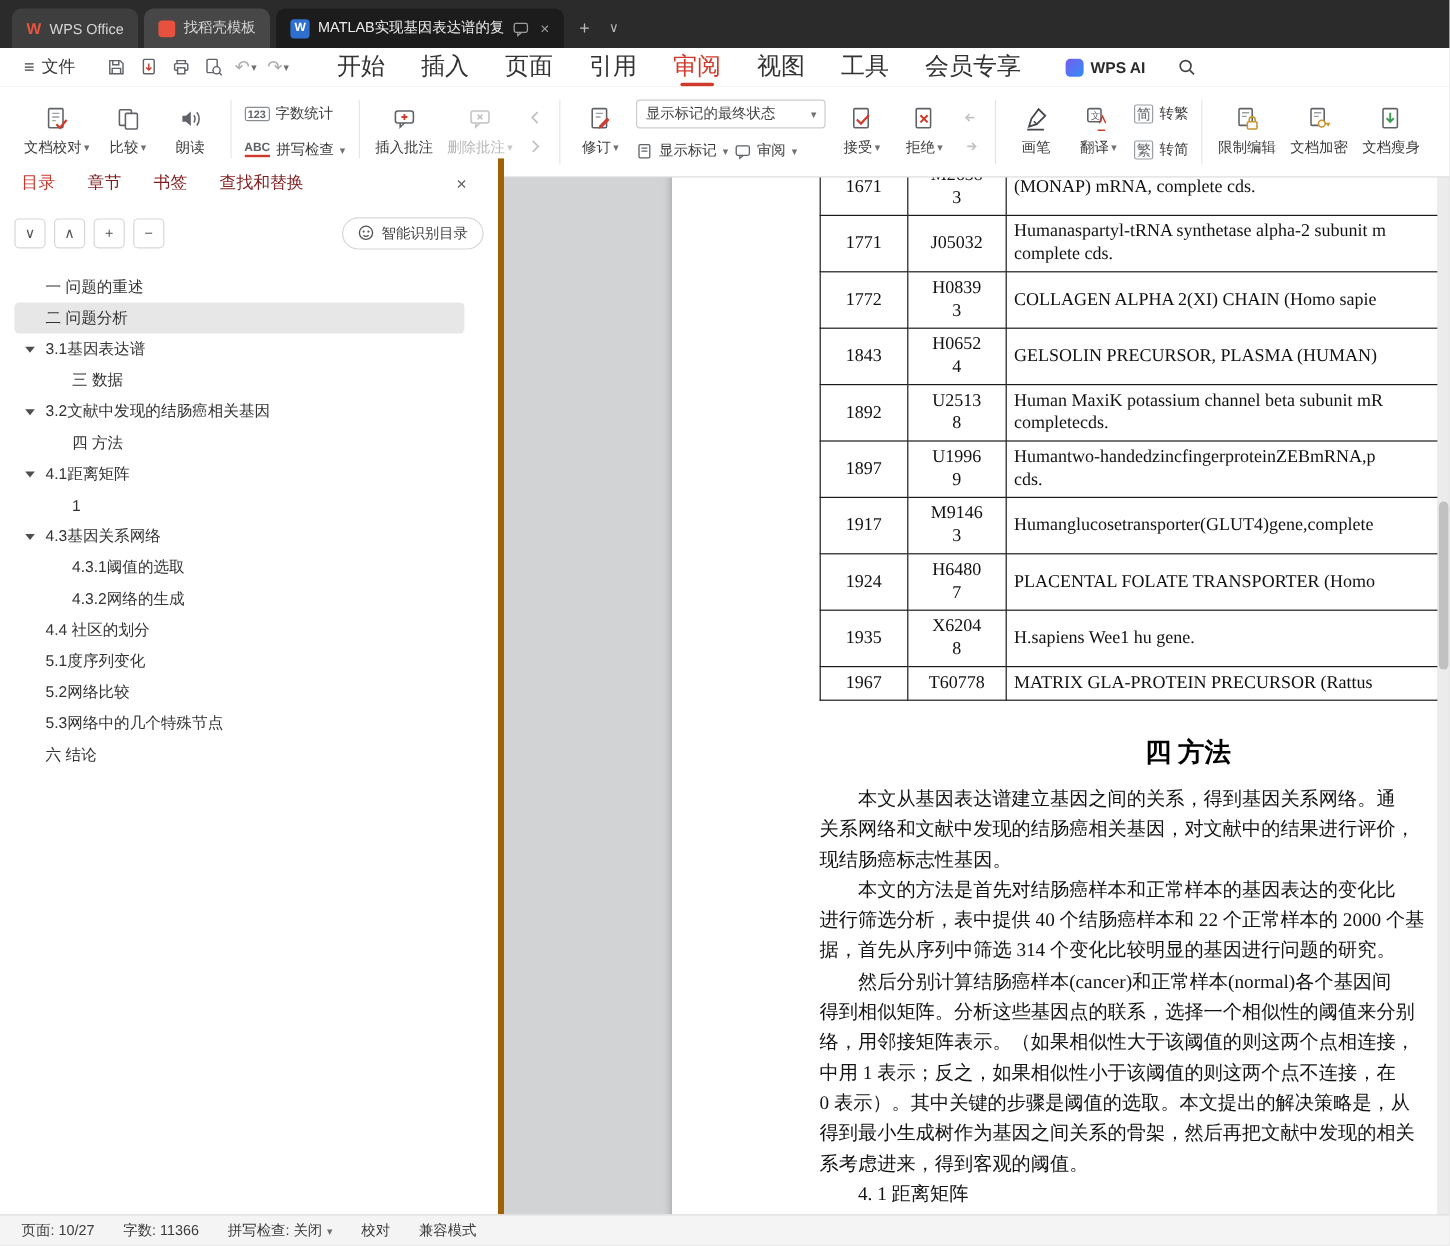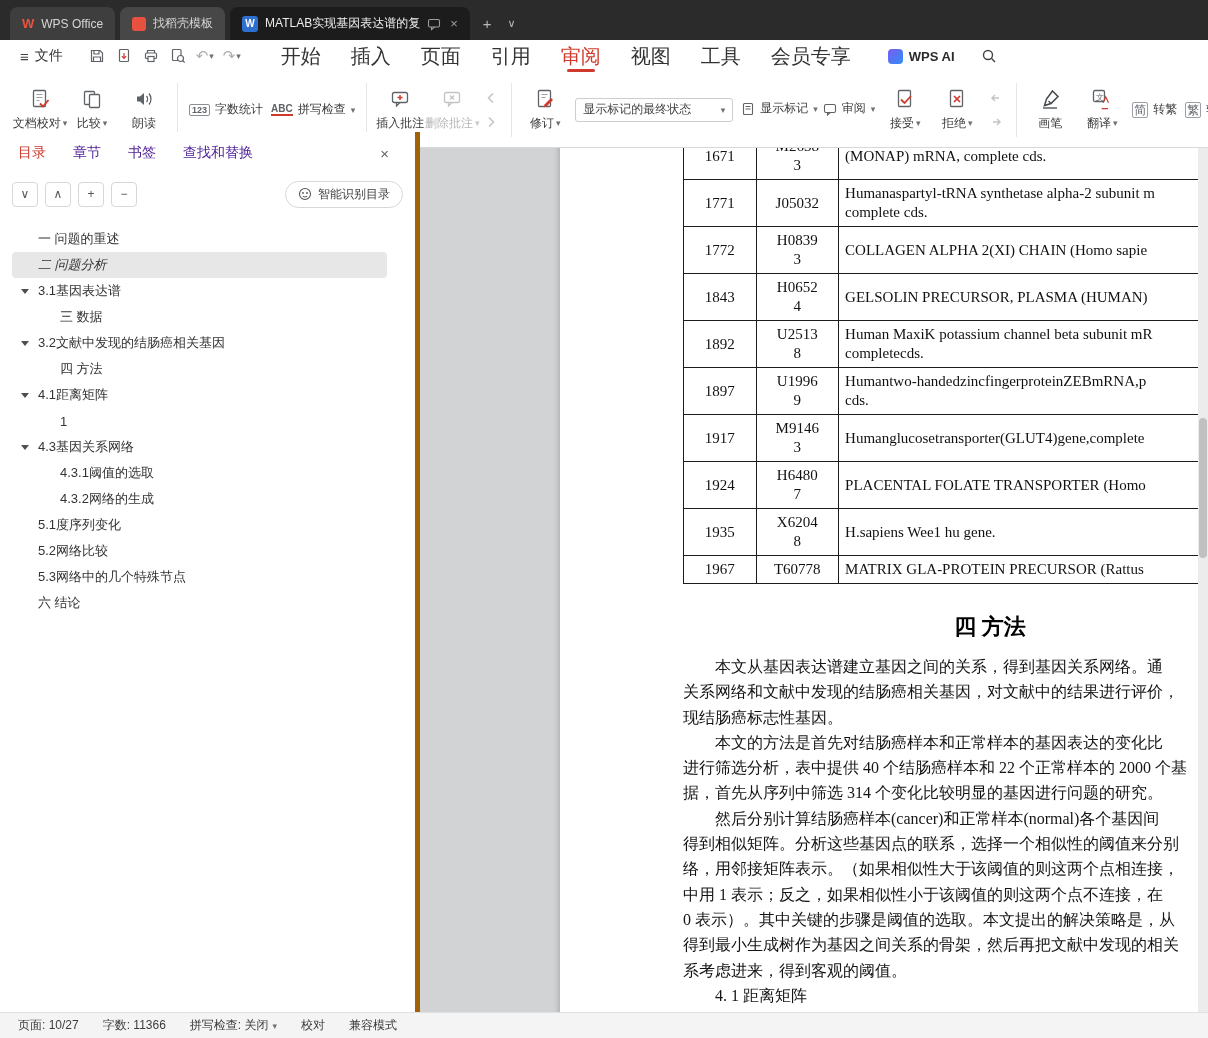--- a/index.html
+++ b/index.html
@@ -42,49 +42,49 @@
   .searchbtn { margin-left:26px; display:flex; align-items:center; }
   .caret { font-size:9px; color:#707070; }
 
   
   .ribbon { position:absolute; top:72px; left:0; width:100%; height:76px; background:#fff;
             border-bottom:1px solid #d8d8d8; display:flex; align-items:center; padding:0 14px; }
   .rbtn { min-width:52px; padding:0 6px; height:64px; display:flex; flex-direction:column; align-items:center;
           justify-content:center; gap:5px; border-radius:4px; }
   .rlabel { font-size:12px; color:#3b3b3b; white-space:nowrap; display:flex; align-items:center; gap:2px; }
   .rdivider { width:1px; height:54px; background:#e6e6e6; margin:0 7px; flex:none; }
-  .rstack { display:flex; flex-direction:row; justify-content:center; gap:8px; padding:0 4px; }
+  .rstack { display:flex; flex-direction:column; justify-content:center; gap:8px; padding:0 4px; }
   .srow { display:flex; align-items:center; gap:5px; font-size:12px; color:#3b3b3b; white-space:nowrap; height:22px; }
   .navstack { display:flex; flex-direction:column; gap:6px; padding:0 3px; }
   .navbtn { width:20px; height:18px; display:flex; align-items:center; justify-content:center; }
   .disabled { opacity:.38; }
   .combo { width:158px; height:24px; border:1px solid #cdcdcd; border-radius:3px; font-size:12px; color:#444;
            display:flex; align-items:center; justify-content:space-between; padding:0 7px; background:#fff; white-space:nowrap; }
   .badge123 { font-size:9px; font-weight:bold; color:#5f6368; border:1px solid #8a8f94; border-radius:2px; padding:0 2px; }
   .badgeabc { font-size:10px; font-weight:bold; color:#5f6368; border-bottom:2px solid #d0392b; }
   .cjk-ico { font-size:12px; color:#5f6368; border:1px solid #9aa0a6; border-radius:2px; padding:0 1px; line-height:14px; }
 
   
   .sidebar { position:absolute; top:132px; left:0; width:420px; bottom:26px; background:#fff;
              border-right:5px solid #a16207; overflow:hidden; }
   .sb-tabs { height:42px; display:flex; align-items:center; padding:0 18px; }
   .sb-tabwrap { display:flex; gap:27px; }
-  .sb-tab { font-size:14px; color:#4c1d95; }
+  .sb-tab { font-size:14px; color:#7f1d1d; }
   .sb-tab.active { color:#c8382c; }
   .sb-close { margin-left:auto; color:#666; font-size:15px; padding:0 8px; }
   .sb-controls { height:40px; display:flex; align-items:center; padding:0 12px; gap:7px; }
   .ctl { width:26px; height:25px; border:1px solid #d7d7d7; border-radius:4px; display:flex; align-items:center;
          justify-content:center; color:#555; font-size:12px; background:#fff; }
   .smart { margin-left:auto; height:27px; border:1px solid #d7d7d7; border-radius:15px; display:flex;
            align-items:center; gap:6px; padding:0 12px; font-size:12px; color:#434343; background:#fff; }
   .toc { padding:12px 28px 0 12px; }
   .toc-item { height:26px; display:flex; align-items:center; font-size:13px; color:#333;
               padding-left:26px; position:relative; border-radius:4px; white-space:nowrap; }
   .toc-item.lv1 { padding-left:48px; }
-  .toc-item.selected { background:#e7e7e7;font-style:italic; }
+  .toc-item.selected { background:#e7e7e7; }
   .toc-caret { display:none; }
   .toc-item.expandable .toc-caret { display:block; position:absolute; left:9px; top:11px; width:0; height:0;
               border:4px solid transparent; border-top:5px solid #4e4e4e; }
 
   
   .docarea { position:absolute; left:420px; top:148px; right:10px; bottom:26px; background:#d2d3d5; overflow:hidden; }
   .page { position:absolute; left:140px; top:-16px; width:860px; height:1220px; background:#fff;
           box-shadow:0 0 7px rgba(0,0,0,.28); }
   .gene-table { margin-left:123px; border-collapse:collapse; table-layout:fixed;
                 font-family:"Liberation Serif",serif; font-size:15px; color:#111; }
@@ -578,20 +578,24 @@
       <div class="toc-item lv1">
 
         <span>4.3.1阈值的选取</span>
       </div>
 
       <div class="toc-item lv1">
 
         <span>4.3.2网络的生成</span>
       </div>
 
+      <div class="toc-item">
+
+        <span>4.4 社区的划分</span>
+      </div>
 
       <div class="toc-item">
 
         <span>5.1度序列变化</span>
       </div>
 
       <div class="toc-item">
 
         <span>5.2网络比较</span>
       </div>

